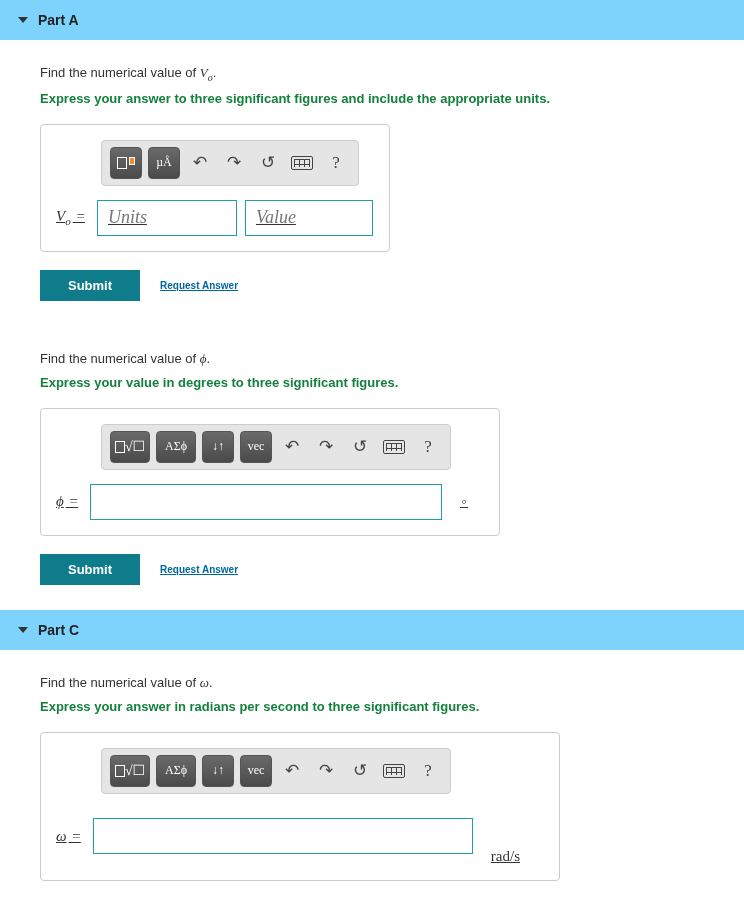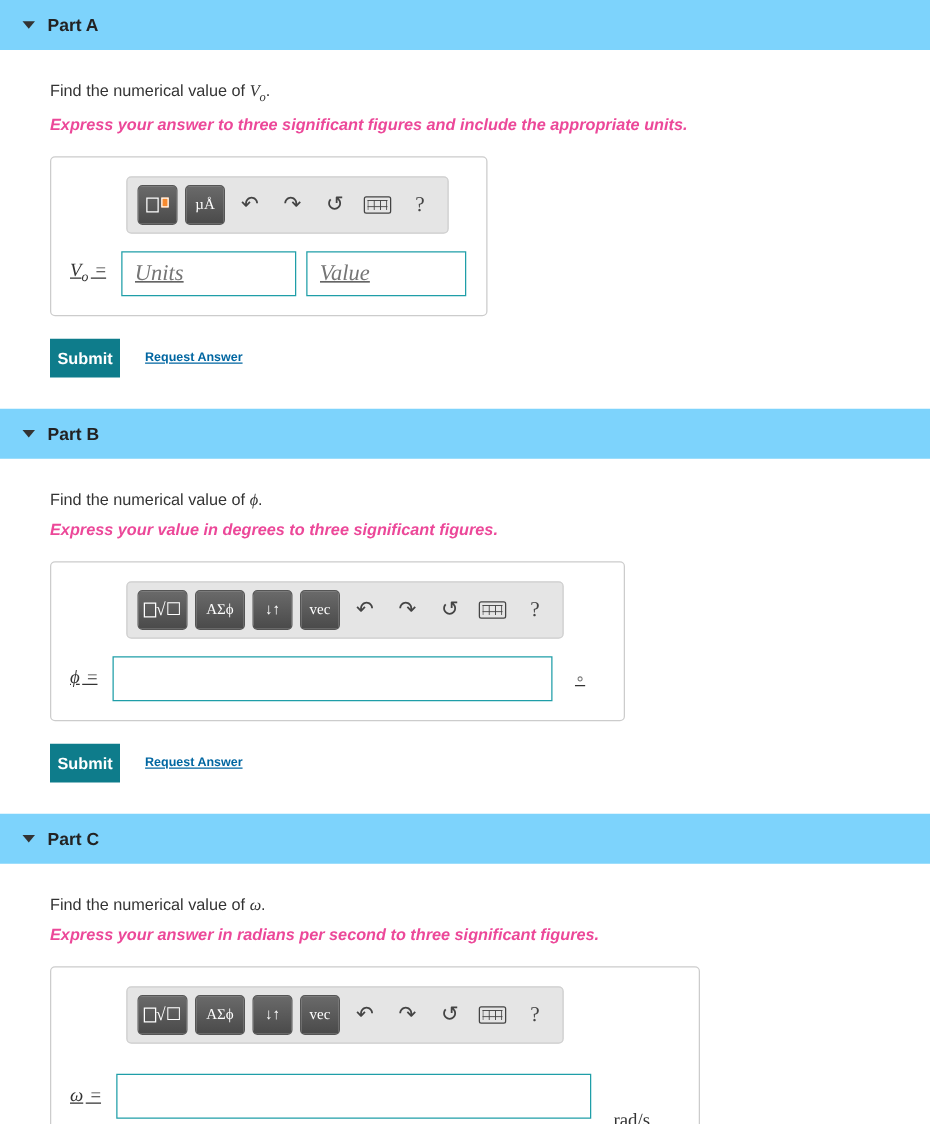--- a/index.html
+++ b/index.html
@@ -39,22 +39,21 @@
     font-size: 13px;
     color: #333;
     margin-bottom: 8px;
   }
   .prompt .var { font-style: italic; font-family: 'Times New Roman', serif; }
   .prompt .sub { font-style: italic; font-family: 'Times New Roman', serif; font-size: 10px; vertical-align: sub; }
   .instruction {
     font-weight: bold;
     font-size: 13px;
     margin-bottom: 18px;
-    color: #ec4899;
-    font-style: italic;
+    color: #15803d;
   }
   .answer-box {
     border: 1px solid #ccc;
     border-radius: 4px;
     padding: 15px;
     display: inline-block;
     min-width: 350px;
     margin-bottom: 18px;
   }
   .toolbar {
@@ -133,21 +132,21 @@
   .actions {
     display: flex;
     align-items: center;
     gap: 20px;
     margin-bottom: 5px;
   }
   .submit-btn {
     background: #0e7c8b;
     color: #fff;
     border: none;
-    padding: 8px 6px;
+    padding: 8px 28px;
     font-size: 13px;
     font-weight: bold;
     cursor: pointer;
   }
   .request-link {
     color: #0066a1;
     font-weight: bold;
     font-size: 10px;
     text-decoration: underline;
     cursor: pointer;
@@ -210,24 +209,20 @@
     </div>
 
     <div class="actions">
       <button class="submit-btn">Submit</button>
       <a class="request-link">Request Answer</a>
     </div>
   </div>
 </div>
 
 <div class="part">
-  <div class="part-header">
-    <span class="caret"></span>
-    <span class="part-title">Part B</span>
-  </div>
   <div class="part-body">
     <p class="prompt">
       <span>Find the numerical value of </span><span class="var">ϕ</span><span>.</span>
     </p>
     <p class="instruction">Express your value in degrees to three significant figures.</p>
 
     <div class="answer-box" style="min-width:460px">
       <div class="toolbar">
         <span class="tb wide">
             <span class="tpl-icon">

